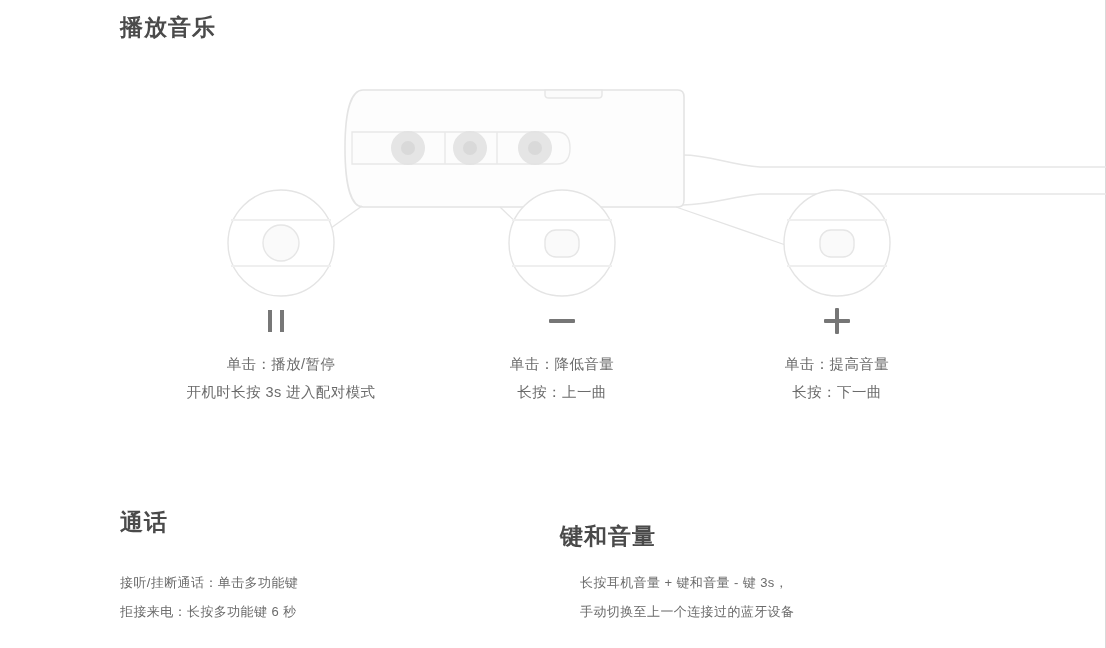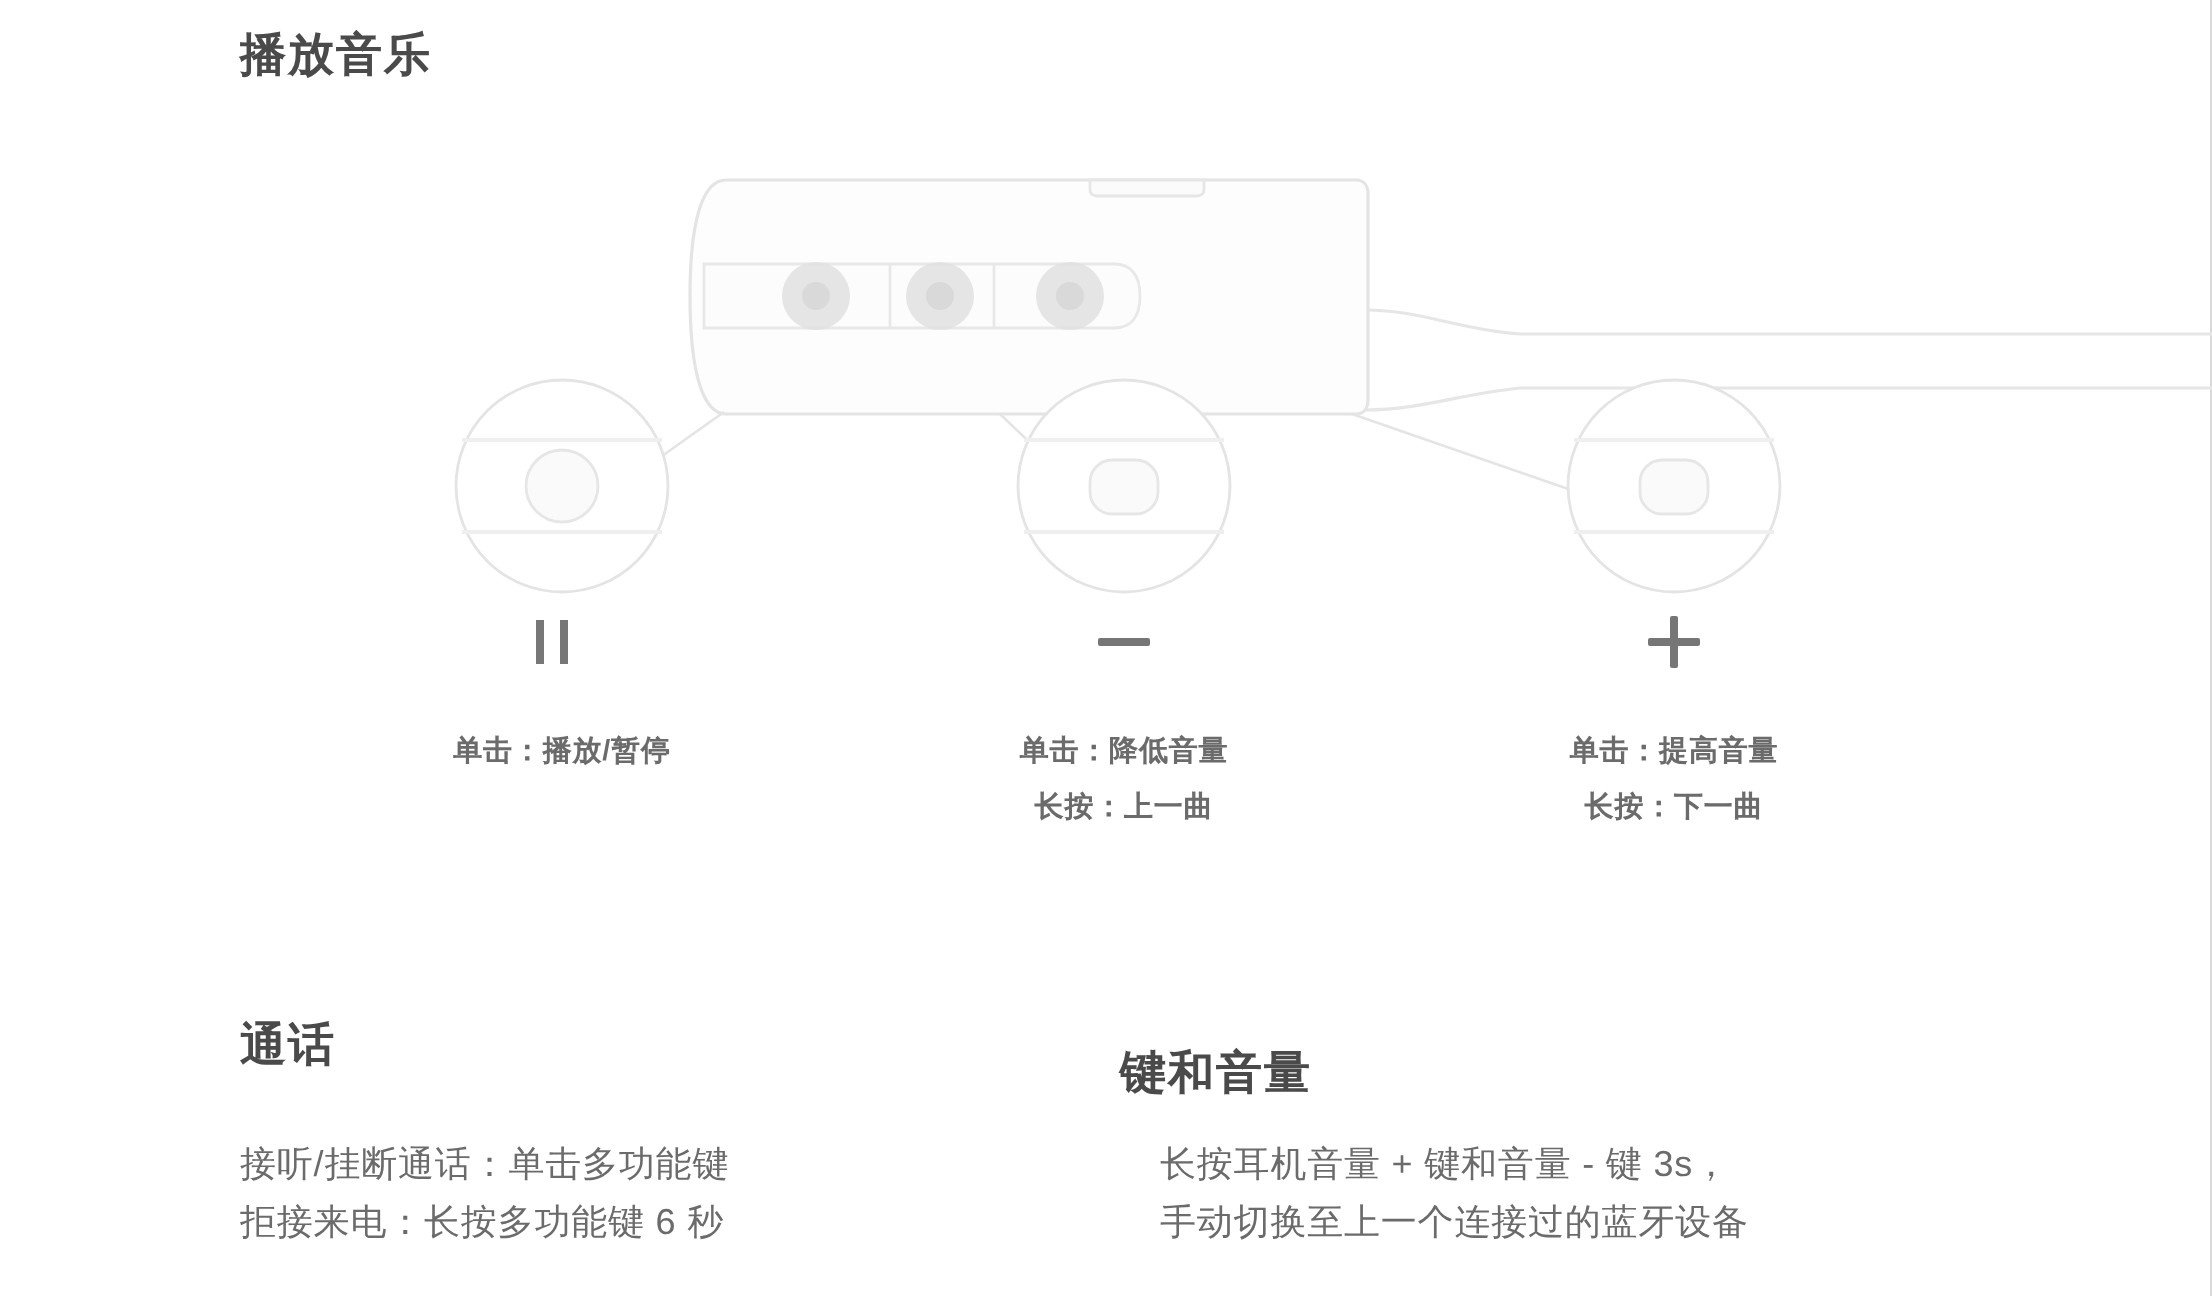--- a/index.html
+++ b/index.html
@@ -58,22 +58,21 @@
   #callout-1 { left: 432px; top: 300px; }
   #callout-2 { left: 707px; top: 300px; }
 
   .callout-icon {
     height: 42px;
     display: flex;
     align-items: center;
     justify-content: center;
   }
   .callout-lines {
-    margin-top: 20px;
-    font-weight: bold;
+    margin-top: 8px;
   }
   .callout-line {
     font-size: 14.5px;
     line-height: 28px;
     color: #6b6b6b;
     white-space: nowrap;
     letter-spacing: 0.4px;
   }
 
   
@@ -126,21 +125,21 @@
   .glyph-plus::after {
     left: 11px; top: 0;
     width: 3.5px; height: 26px;
   }
 
   
   .info-block { position: absolute; }
   #block-call { left: 120px; top: 568px; }
   #block-dual { left: 560px; top: 568px; margin-left: 20px; }
   .info-line {
-    font-size: 18px;
+    font-size: 13px;
     line-height: 29px;
     color: #6b6b6b;
     white-space: nowrap;
     letter-spacing: 0.4px;
   }
 </style>
 </head>
 <body>
 
 <div class="page">
@@ -215,20 +214,21 @@
       <span class="glyph-playpause">
         <span class="pause-bar"></span>
         <span class="pause-bar"></span>
         <svg class="play-tri" width="20" height="24" viewBox="0 0 20 24">
           <path d="M18 2 L 2 12 L 18 22 Z" fill="none" stroke="#8a8a8a" stroke-width="1.6" stroke-linejoin="round"></path>
         </svg>
       </span>
     </div>
     <div class="callout-lines">
       <div class="callout-line">单击：播放/暂停</div>
+      <div class="callout-line">开机时长按 3s 进入配对模式</div>
     </div>
   </div>
 
   <div class="callout" id="callout-2">
     <div class="callout-icon">
       <span class="glyph-plus"></span>
     </div>
     <div class="callout-lines">
       <div class="callout-line">单击：提高音量</div>
       <div class="callout-line">长按：下一曲</div>

